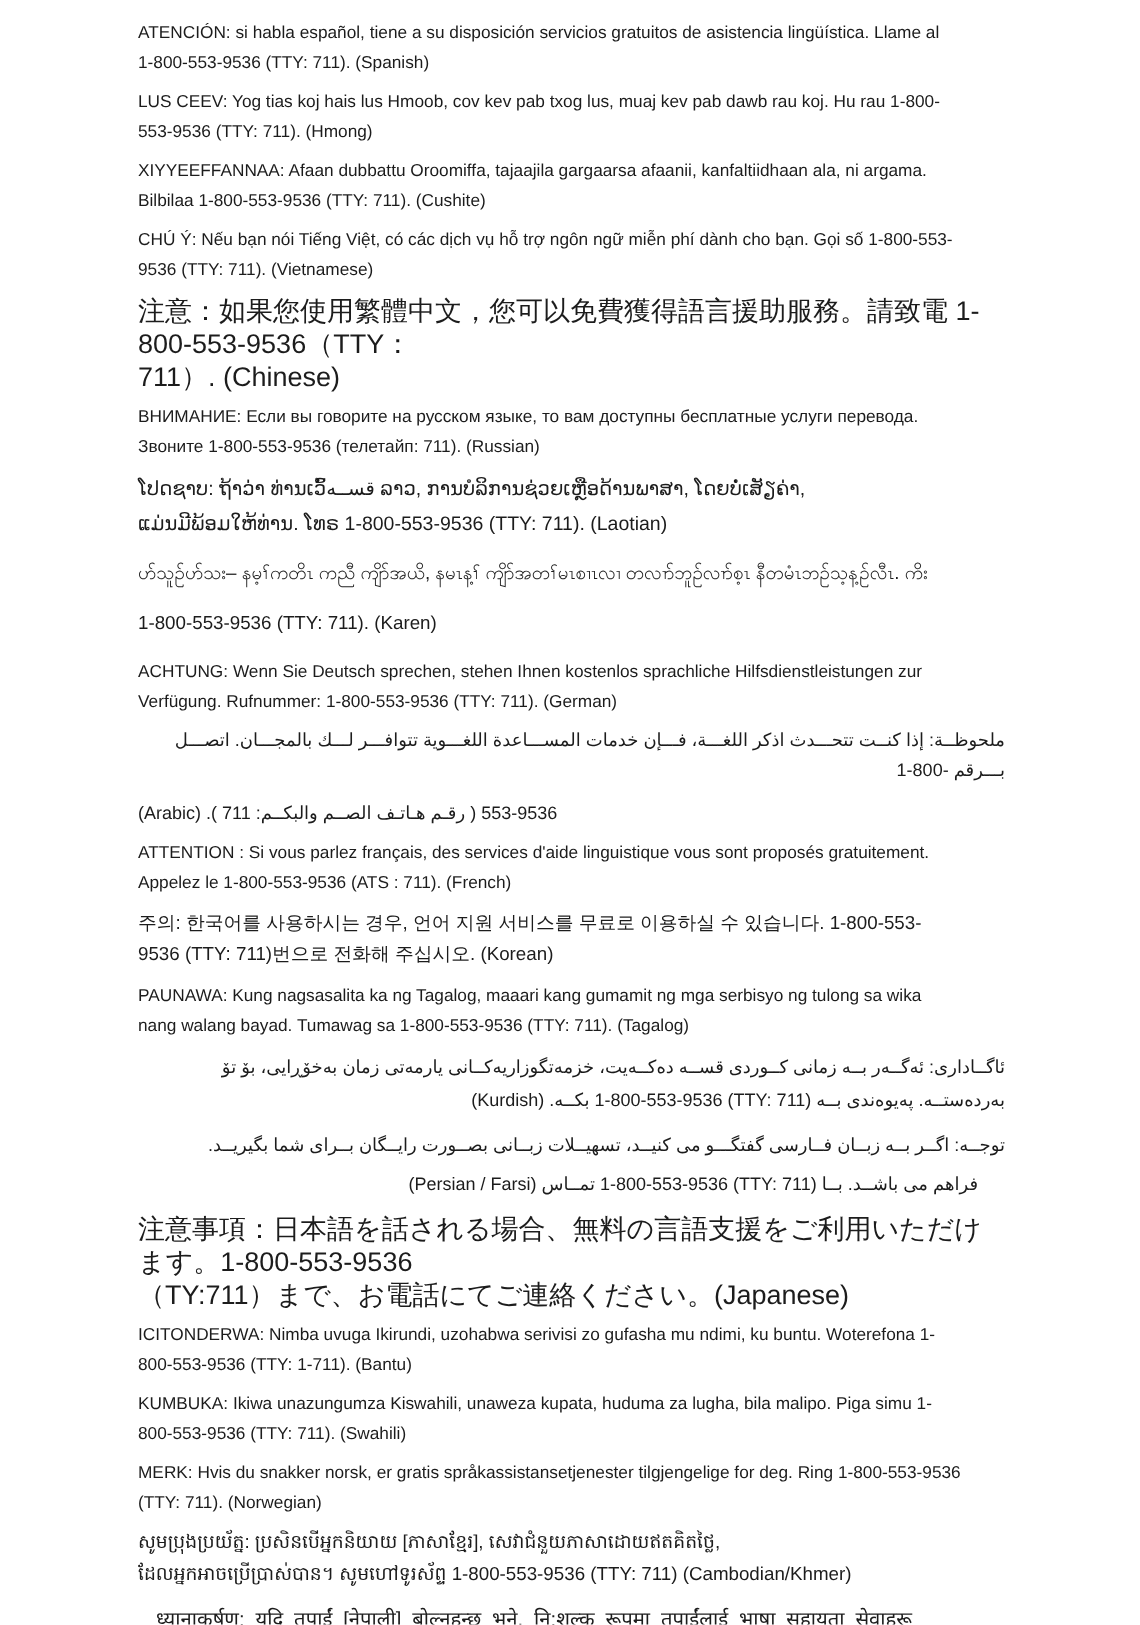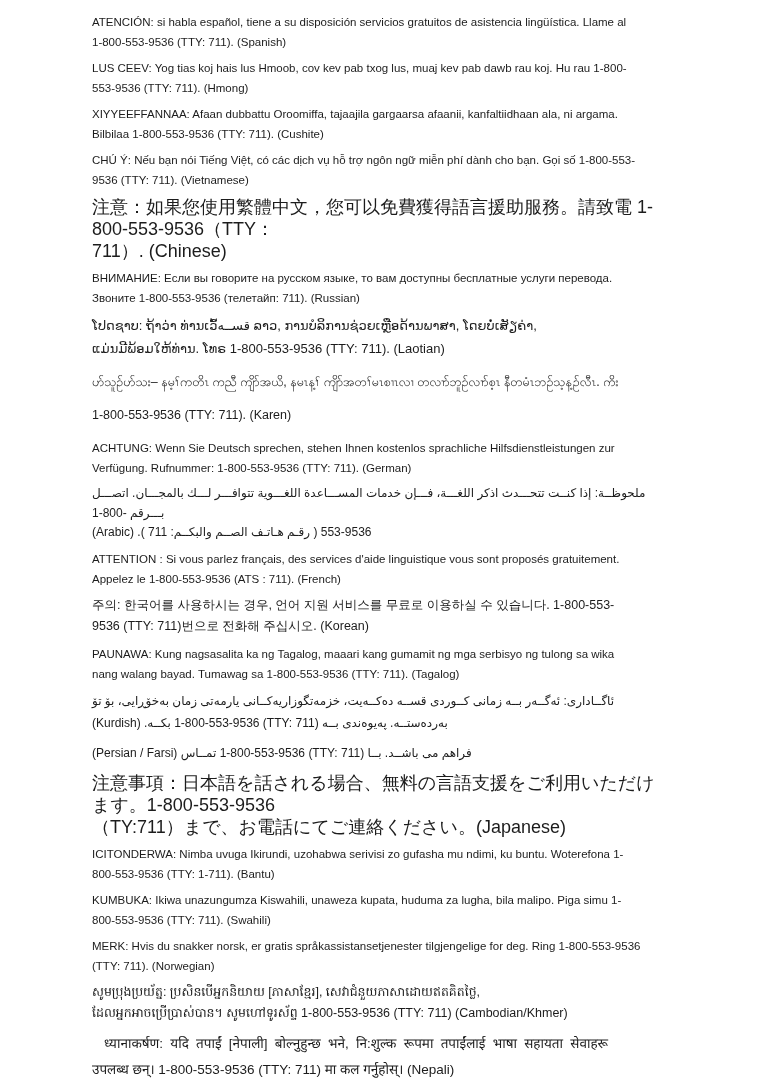--- a/index.html
+++ b/index.html
@@ -10,37 +10,37 @@
     -webkit-font-smoothing: antialiased;
   }
   .page {
     box-sizing: border-box;
     width: 760px; height: 1083px;
     padding: 12px 90px 0 92px;
     background: #ffffff;
   }
   p.tagline { margin: 0 0 6px 0; }
   .line { display: block; }
-  .align-left  { text-align: left; }
+  .align-left  { text-align: left; margin-top: 10px; }
   .align-right-inset { text-align: right; padding-right: 18px; }
   .wide { word-spacing: 3.5px; margin-left: 12px; }
 
   .sz-base    { font-size: 11.5px; line-height: 20px; }
   .sz-cjk     { font-size: 18px; line-height: 22px; }
   .sz-lao     { font-size: 13px;   line-height: 23px; }
   .sz-amharic { font-size: 11.5px; line-height: 19px; }
   .sz-karen   { font-size: 12.5px; line-height: 33px; margin-bottom: 0; }
   .sz-korean  { font-size: 12.5px; line-height: 21.5px; }
   .sz-arabic  { font-size: 12px;   line-height: 19.5px; }
   .sz-kurdish { font-size: 12px;   line-height: 22px; }
   .sz-farsi   { font-size: 12px;   line-height: 26px; margin-bottom: 2px; }
   .sz-khmer   { font-size: 12.5px; line-height: 21.5px; }
   .sz-nepali  { font-size: 13.5px; line-height: 26px; margin-bottom: 0; }
 
-  p[dir="rtl"] .line { text-align: left; }
+  p[dir="rtl"] .line { text-align: right; }
   p[dir="rtl"] .align-left { text-align: left; }
 </style>
 </head>
 <body>
 
 <main class="page">
   <section>
       <p class="tagline sz-base" dir="ltr">
         <span class="line">ATENCIÓN: si habla español, tiene a su disposición servicios gratuitos de asistencia lingüística. Llame al</span>
         <span class="line">1-800-553-9536 (TTY: 711). (Spanish)</span>
@@ -91,20 +91,21 @@
       </p>
       <p class="tagline sz-base" dir="ltr">
         <span class="line">PAUNAWA: Kung nagsasalita ka ng Tagalog, maaari kang gumamit ng mga serbisyo ng tulong sa wika</span>
         <span class="line">nang walang bayad. Tumawag sa 1-800-553-9536 (TTY: 711). (Tagalog)</span>
       </p>
       <p class="tagline sz-kurdish" dir="rtl">
         <span class="line">ئاگــاداری: ئەگــەر بــە زمانی کــوردی قســە دەکــەیت، خزمەتگوزاریەکــانی یارمەتی زمان بەخۆڕایی، بۆ تۆ</span>
         <span class="line">بەردەستــە. پەیوەندی بــە ‎1-800-553-9536 (TTY: 711)‎ بکــە. (Kurdish)</span>
       </p>
       <p class="tagline sz-farsi" dir="rtl">
+        <span class="line">توجــه: اگــر بــە زبــان فــارسی گفتگـــو می کنیــد، تسهیــلات زبــانی بصــورت رایــگان بــرای شما بگیریــد.</span>
         <span class="line align-right-inset">فراهم می باشــد. بــا ‎1-800-553-9536 (TTY: 711)‎ تمــاس (Persian / Farsi)</span>
       </p>
       <p class="tagline sz-cjk" dir="ltr">
         <span class="line">注意事項：日本語を話される場合、無料の言語支援をご利用いただけます。1-800-553-9536</span>
         <span class="line">（TY:711）まで、お電話にてご連絡ください。(Japanese)</span>
       </p>
       <p class="tagline sz-base" dir="ltr">
         <span class="line">ICITONDERWA: Nimba uvuga Ikirundi, uzohabwa serivisi zo gufasha mu ndimi, ku buntu. Woterefona 1-</span>
         <span class="line">800-553-9536 (TTY: 1-711). (Bantu)</span>
       </p>

